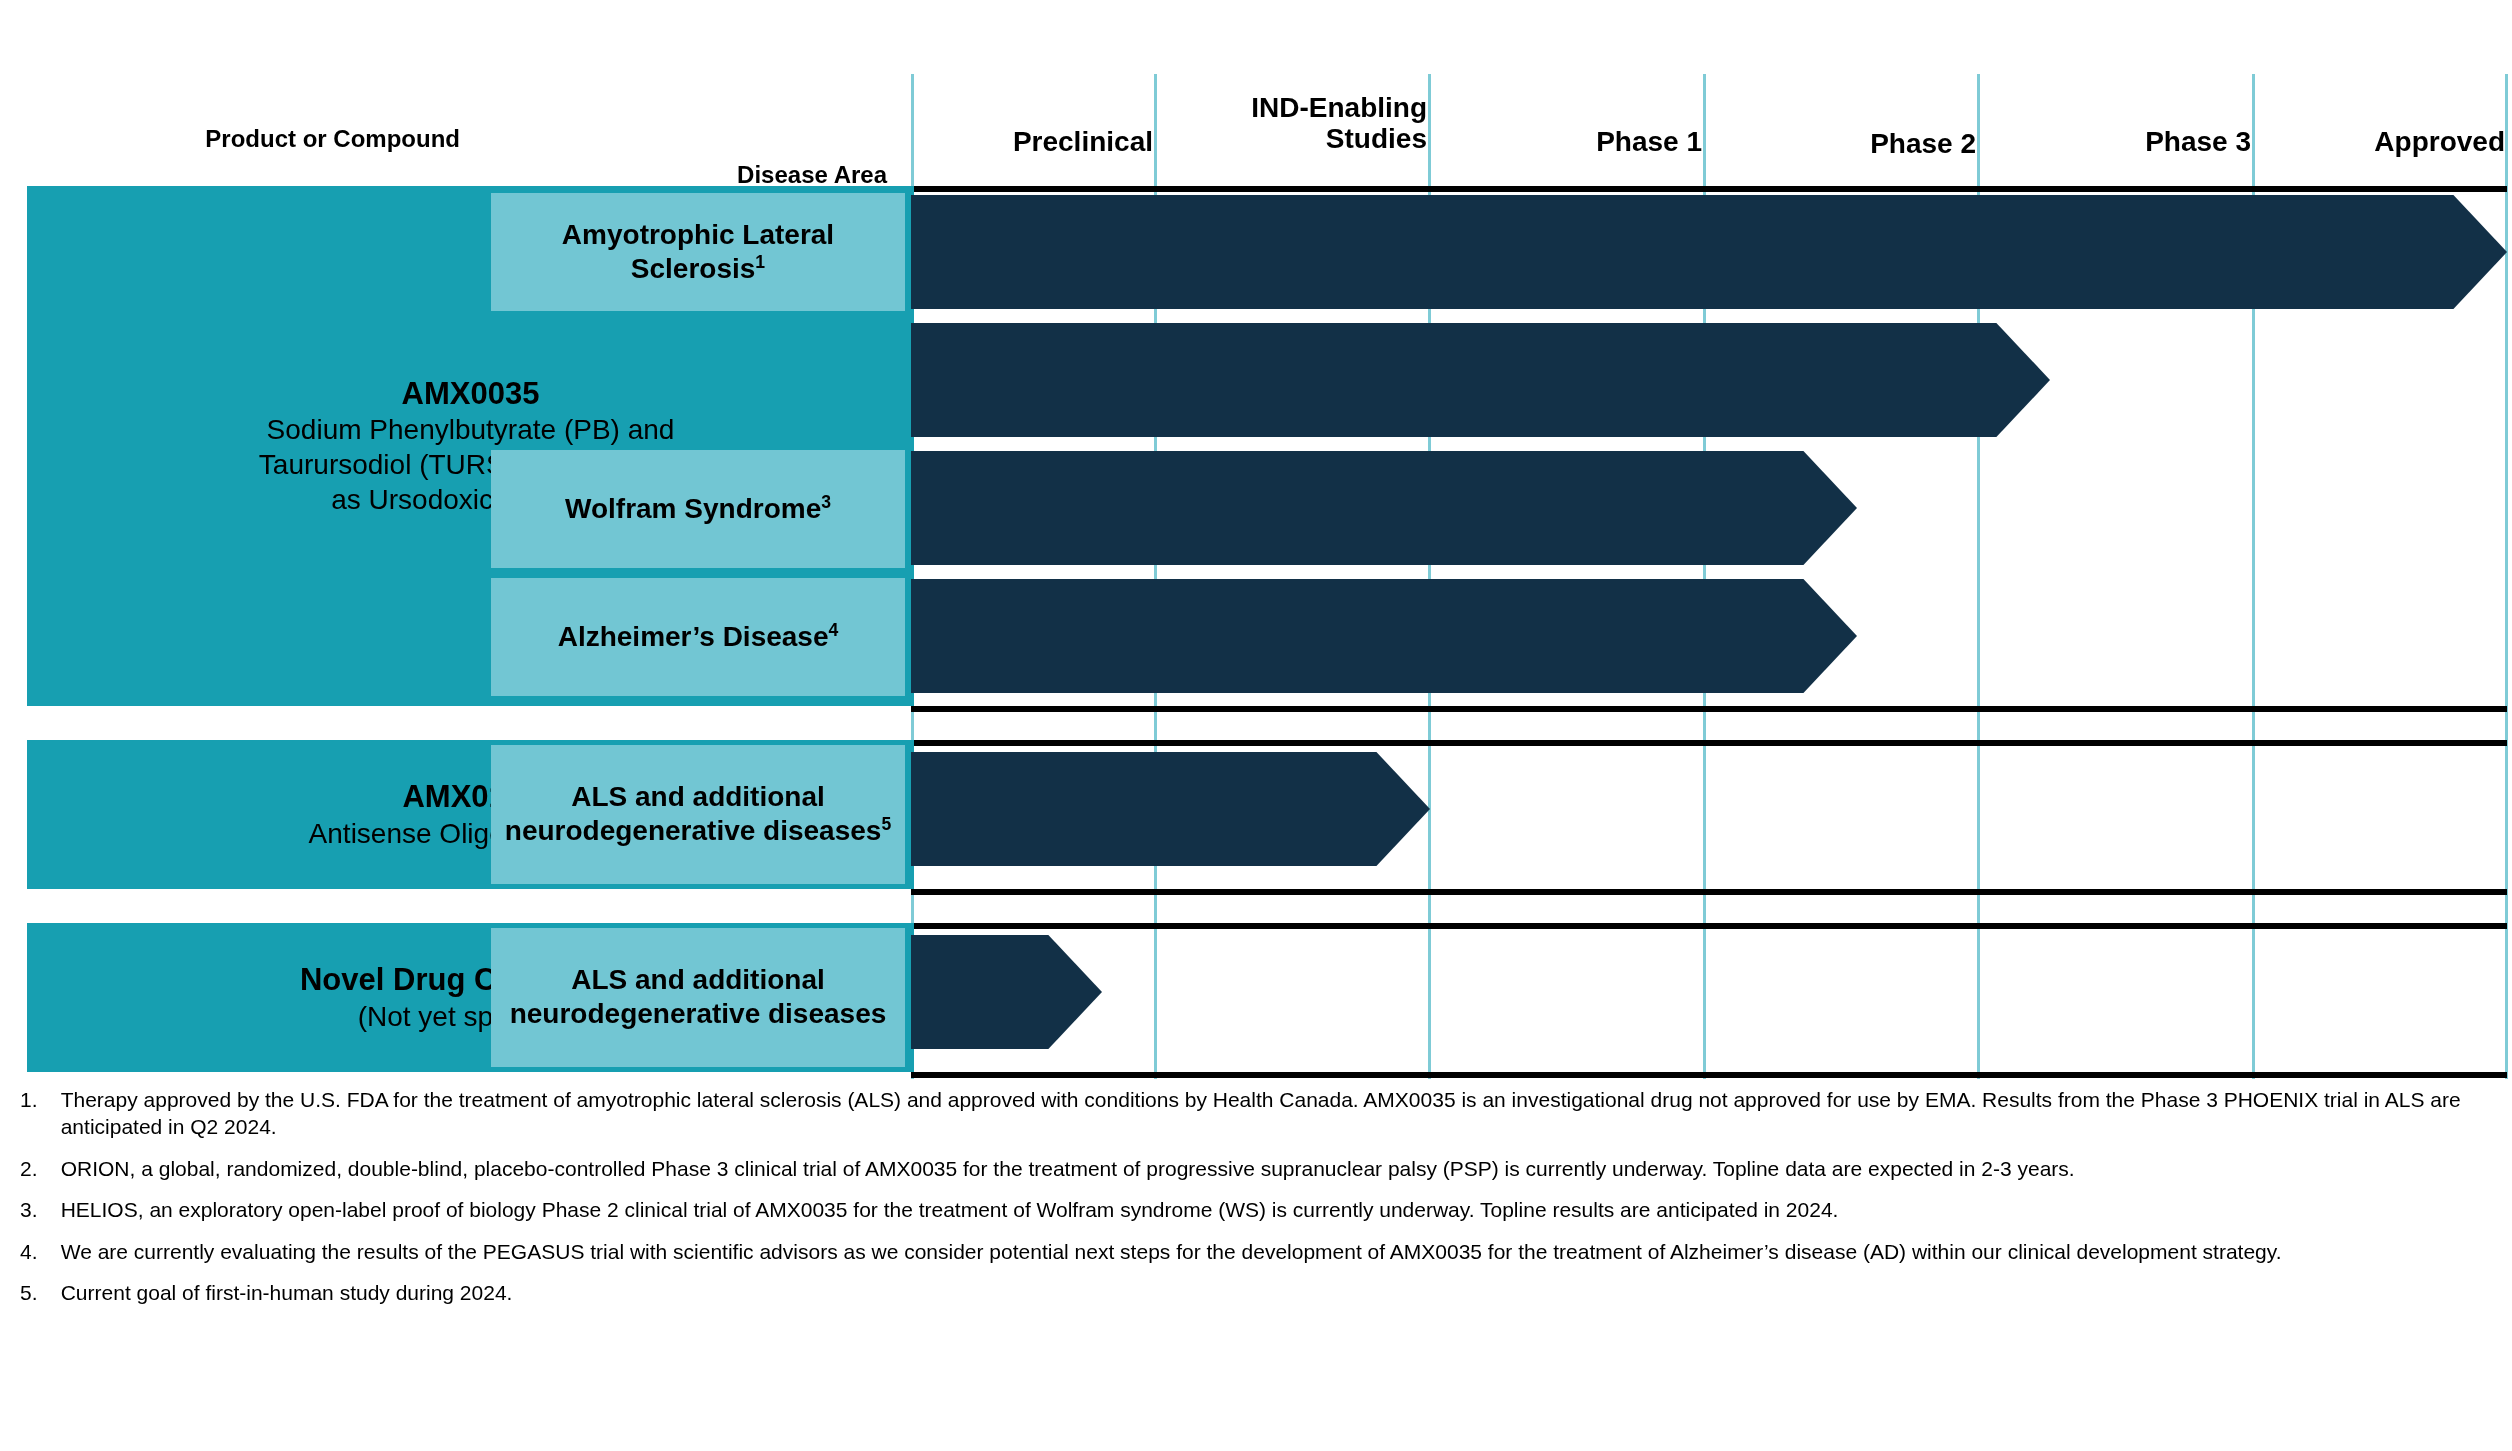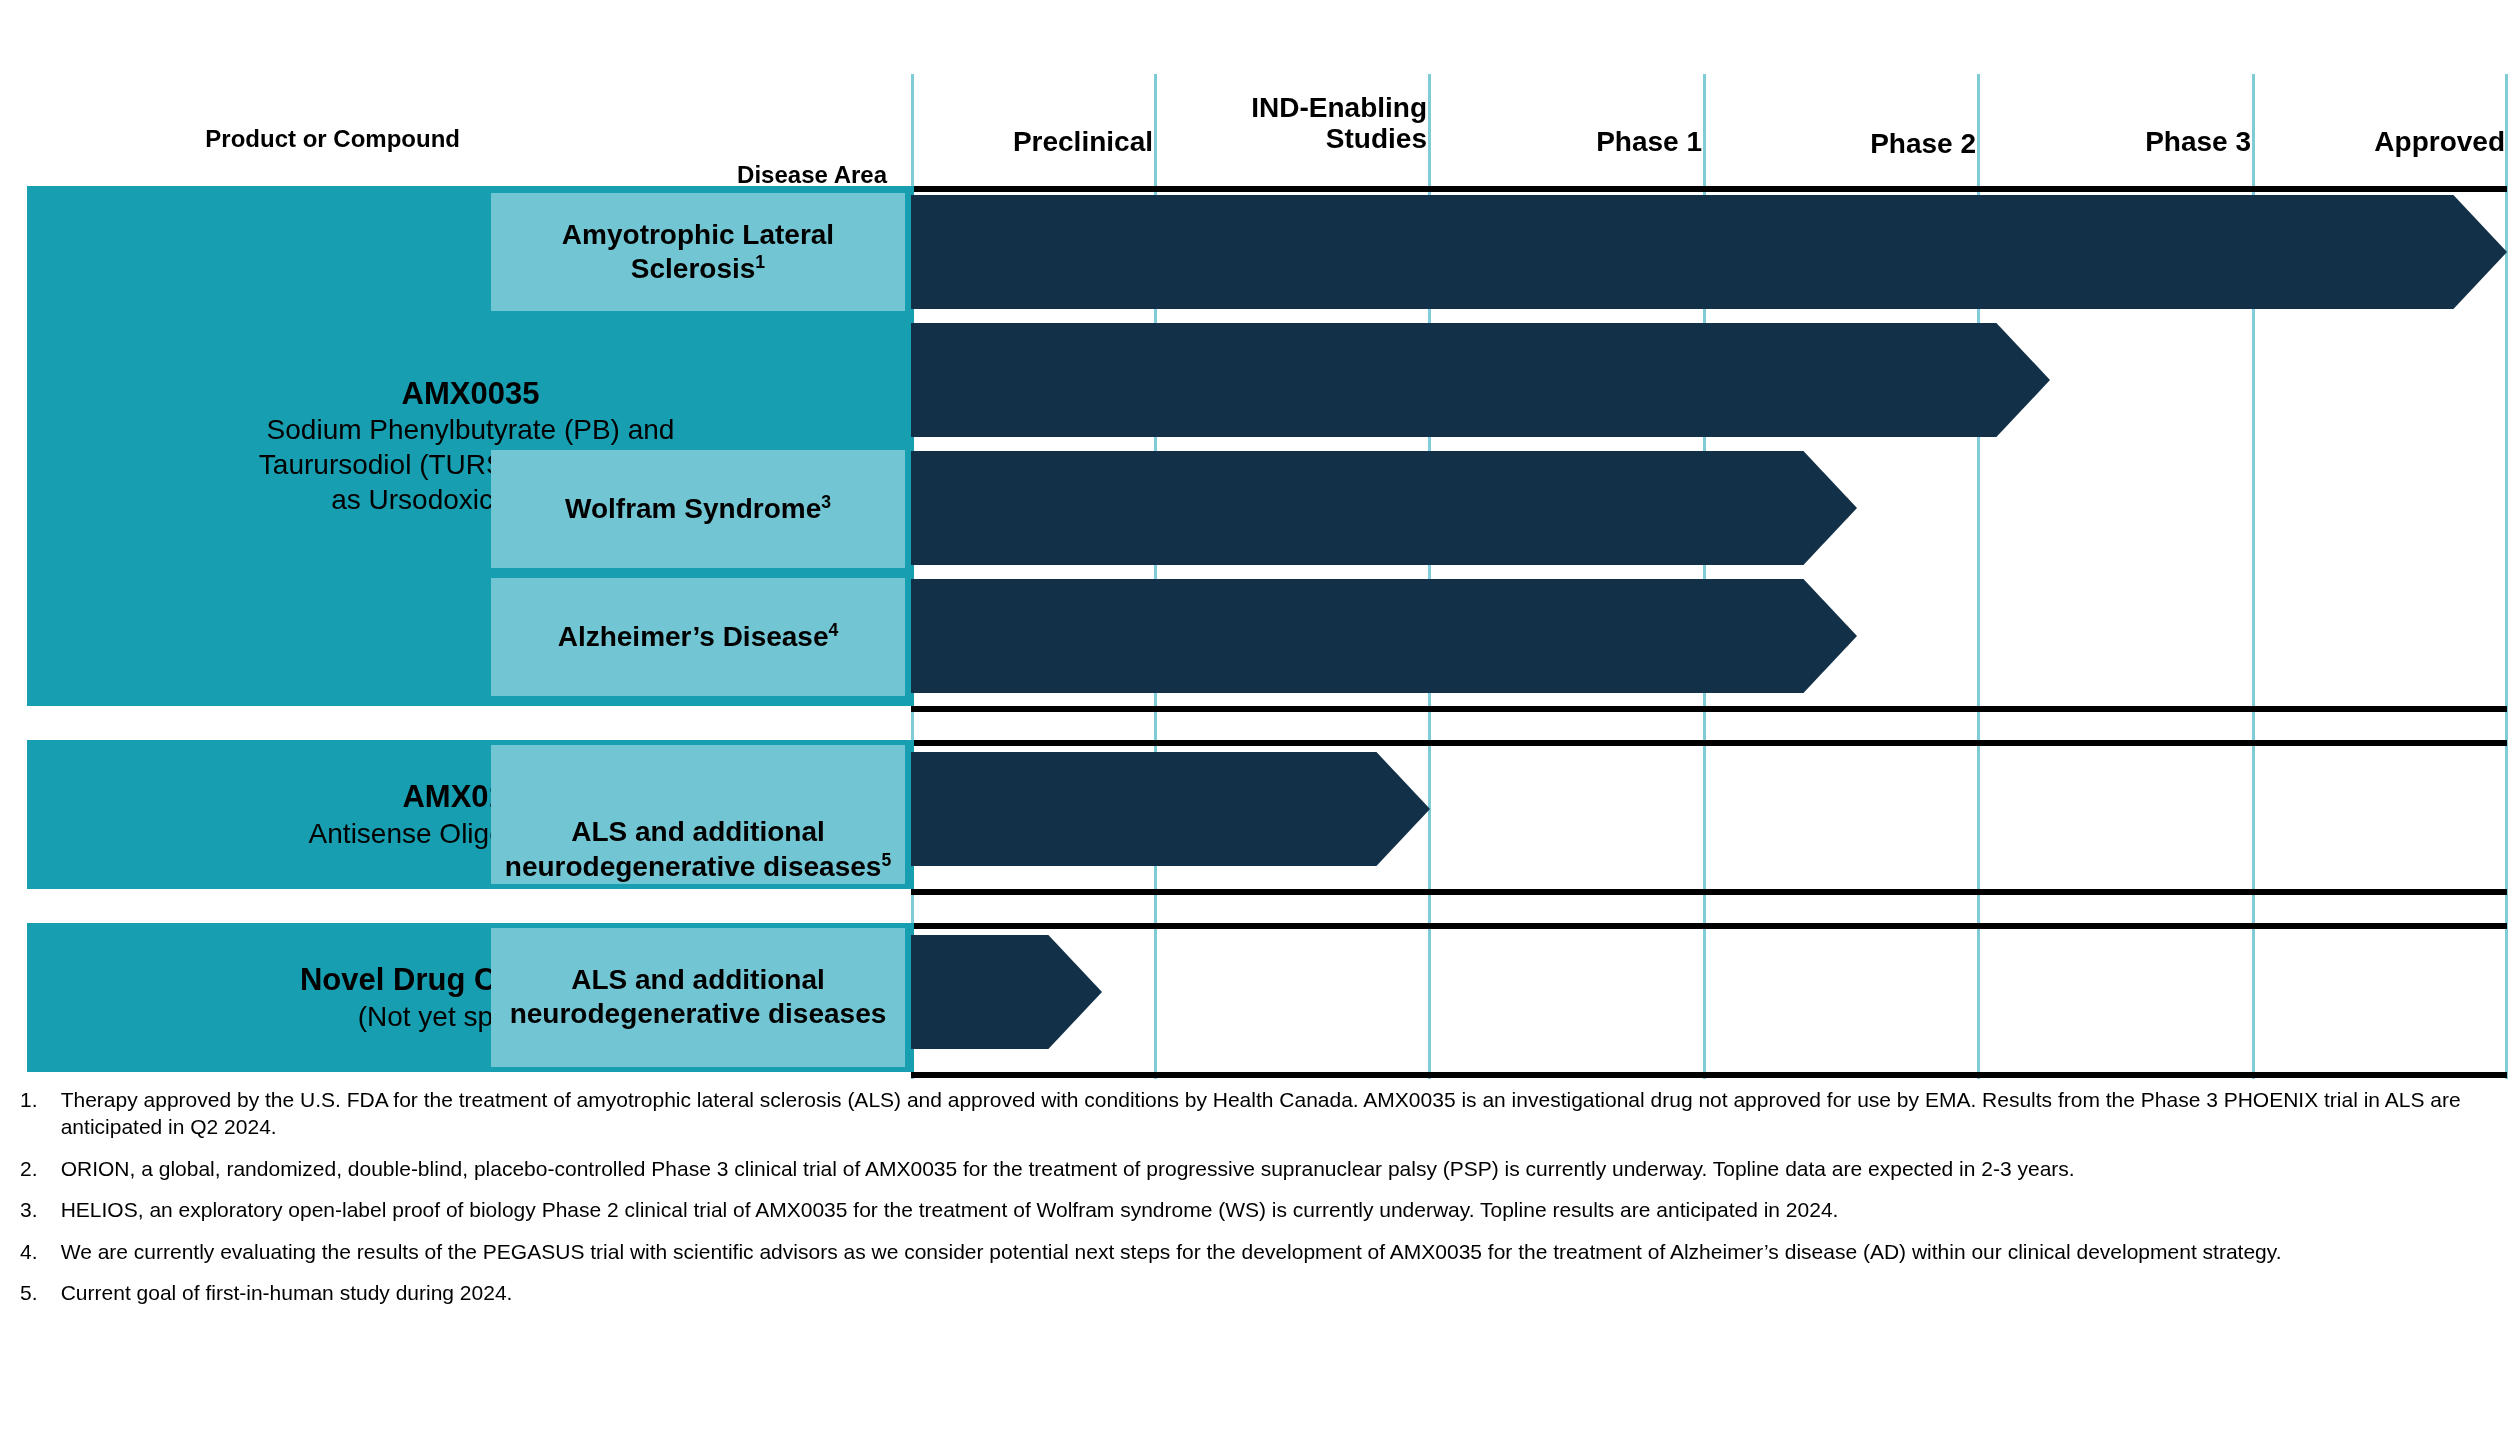--- a/index.html
+++ b/index.html
@@ -175,21 +175,21 @@
     </svg>
   </div>
 
   <div class="product-box" style="left:27px; top:740px; width:887px; height:149px;">
     <div style="width:519px;">
       <div class="product-name">AMX0114</div>
       <div class="product-sub">Antisense Oligonucleotide</div>
     </div>
   </div>
 
-  <div class="disease-box" style="left:491px; top:745px; width:414px; height:139px;align-items:flex-end;">
+  <div class="disease-box" style="left:491px; top:745px; width:414px; height:139px;">
     <span><span>ALS and additional neurodegenerative diseases</span><sup>5</sup></span>
   </div>
 
   <div class="bar" style="left:911px; top:752px; width:519px; height:114px;">
     <svg viewBox="0 0 620 136" preserveAspectRatio="none">
       <polygon points="0,0 556,0 620,68 556,136 0,136" fill="#123047"></polygon>
     </svg>
   </div>
 
   <div class="product-box" style="left:27px; top:923px; width:887px; height:149px;">

